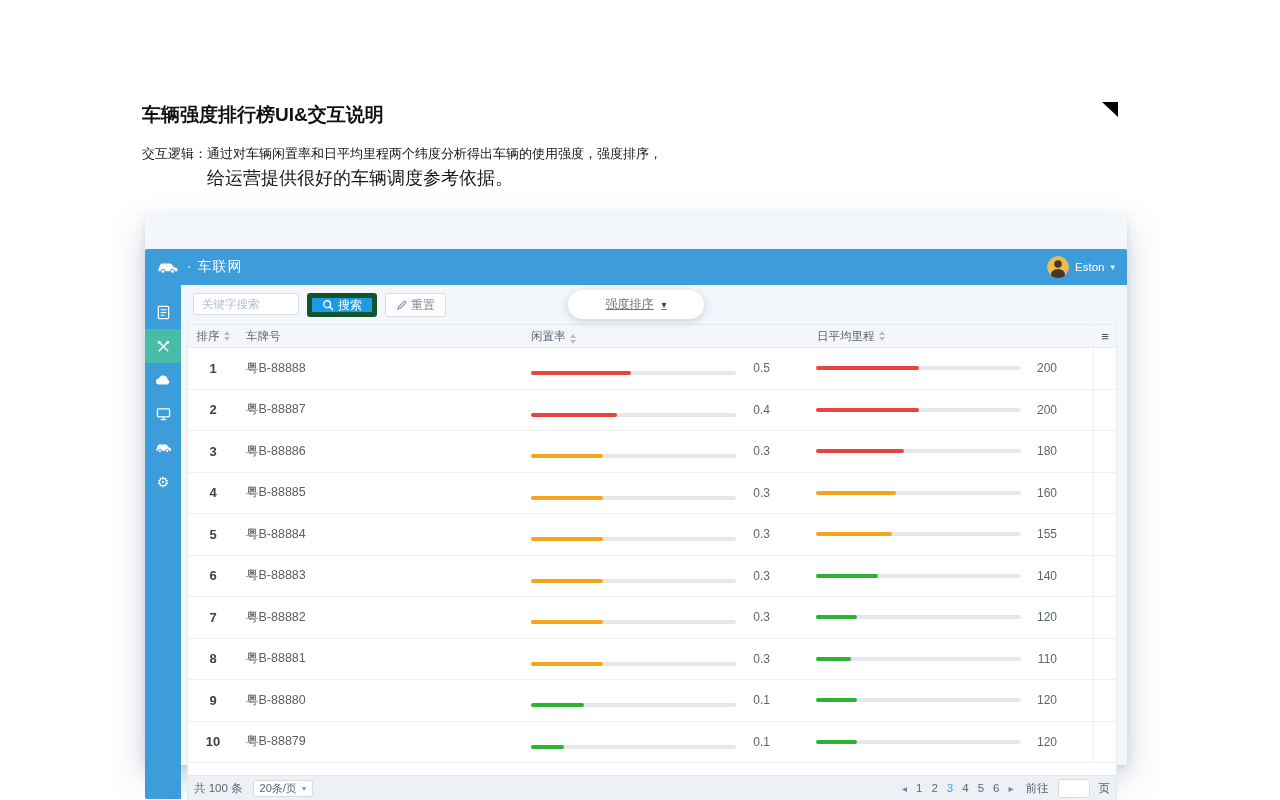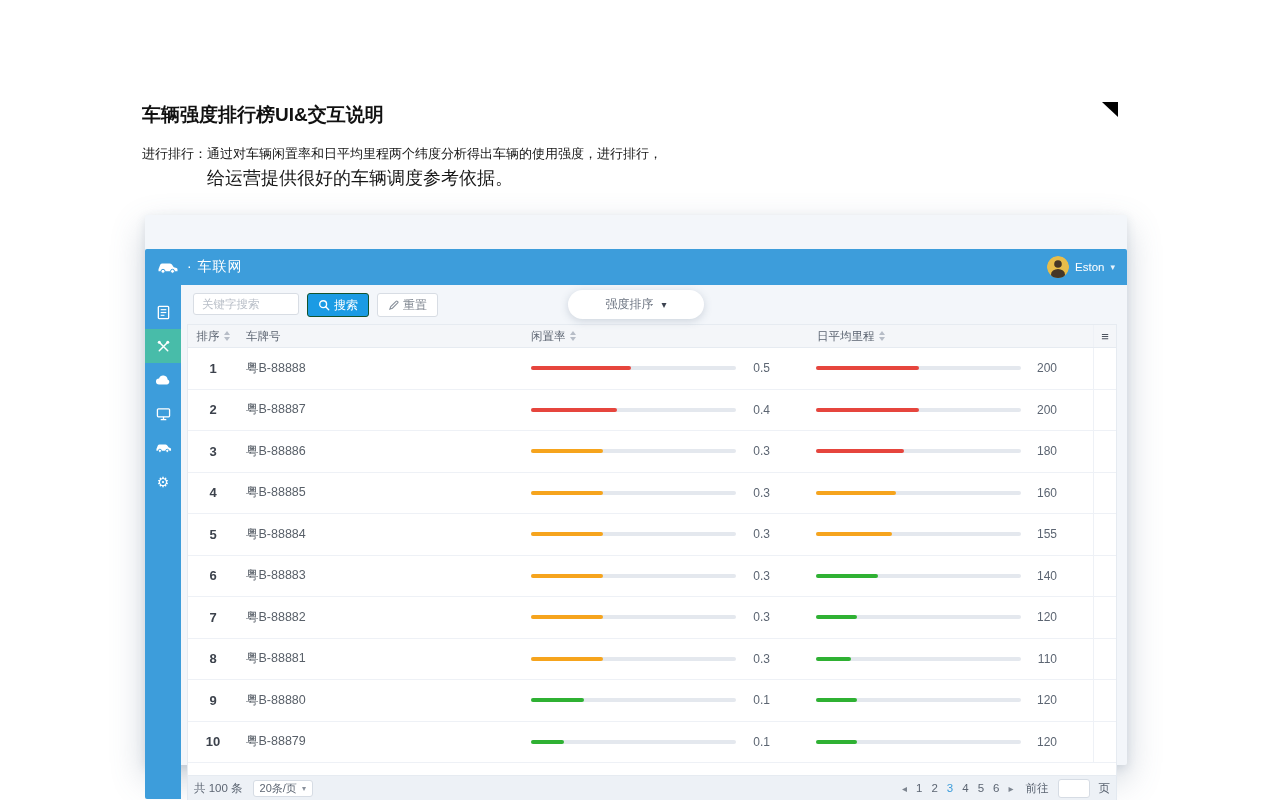--- a/index.html
+++ b/index.html
@@ -31,35 +31,35 @@
 
   .main{flex:1;min-width:0;box-sizing:border-box;padding:8px 4px 0 6px;}
 
   
   .toolbar{position:relative;height:30px;display:flex;align-items:flex-start;padding-left:6px;}
   .kw-input{width:88px;height:20px;border:1px solid #d8dde4;border-radius:3px;padding:0 8px;
             font-size:11.5px;color:#333;outline:none;background:#fff;}
   .kw-input::placeholder{color:#b9bfc8;}
   .btn{height:24px;border-radius:3px;font-size:12px;display:inline-flex;align-items:center;gap:4px;
        padding:0 10px;cursor:pointer;box-sizing:border-box;}
-  .btn-search{margin-left:8px;background:#1b9be4;border:1px solid #14532d;color:#fff;}
+  .btn-search{margin-left:8px;background:#1b9be4;border:5px solid #14532d;color:#fff;}
   .btn-reset{margin-left:8px;background:#fff;border:1px solid #d8dde4;color:#818892;}
   .sort-pill{position:absolute;left:381px;top:-3px;width:136px;height:29px;background:#fff;border-radius:15px;
              box-shadow:0 2px 8px rgba(70,90,120,.22);display:flex;align-items:center;justify-content:center;
-             gap:8px;font-size:12px;color:#6b7380;cursor:pointer;}
+             gap:8px;font-size:12px;color:#6b7380;cursor:pointer;text-decoration:underline;}
   .sort-pill .pill-caret{color:#3c4250;font-size:10px;}
 
   
   .table{margin-top:1px;width:930px;background:#fff;border:1px solid #e6ebf1;box-sizing:border-box;}
   .thead{display:flex;height:22px;background:#f4f6f9;border-bottom:1px solid #e6ebf1;align-items:center;
          font-size:11.5px;color:#5c6572;}
   .cell{box-sizing:border-box;}
   .c-rank{width:50px;display:flex;align-items:center;justify-content:center;}
   .c-plate{width:283px;padding-left:8px;}
-  .c-idle{width:285px;display:flex;align-items:center;}
+  .c-idle{width:285px;display:flex;align-items:flex-end;}
   .c-mileage{width:287px;display:flex;align-items:center;}
   .c-menu{width:23px;display:flex;align-items:center;justify-content:center;border-left:1px solid #eef1f6;height:100%;}
   .thead .c-idle{padding-left:10px;}
   .thead .c-mileage{padding-left:11px;}
   .menu-glyph{color:#4d545f;font-size:13px;font-weight:bold;cursor:pointer;}
 
   .carets{display:inline-flex;flex-direction:column;gap:2px;margin-left:4px;}
   .car-up{width:0;height:0;border-left:3.5px solid transparent;border-right:3.5px solid transparent;
           border-bottom:4px solid #b7bdc7;}
   .car-dn{width:0;height:0;border-left:3.5px solid transparent;border-right:3.5px solid transparent;
@@ -86,21 +86,21 @@
   .page-num.current{color:#3d9ddb;}
   .goto-label{margin-left:3px;}
   .goto-input{width:26px;height:15px;border:1px solid #d6dce4;border-radius:3px;background:#fff;outline:none;}
 </style>
 </head>
 <body>
 
 <div class="canvas">
 
   <div class="spec-title">车辆强度排行榜UI&amp;交互说明</div>
-  <div class="spec-line1">进行排行：通过对车辆闲置率和日平均里程两个纬度分析得出车辆的使用强度，进行排行，</div>
+  <div class="spec-line1">交互逻辑：通过对车辆闲置率和日平均里程两个纬度分析得出车辆的使用强度，强度排序，</div>
   <div class="spec-line2">给运营提供很好的车辆调度参考依据。</div>
   <div class="cursor-tri"></div>
 
   <div class="app">
 
     <div class="app-header">
       <span style="display:inline-flex;">
         <svg width="22" height="13" viewBox="0 0 22 13">
           <path d="M1.5 8.2 L3.2 3.8 Q3.8 2.4 5.4 2.4 L12.6 2.4 Q14 2.4 14.9 3.6 L16.8 6.2 L19.5 7 Q20.5 7.3 20.5 8.4 L20.5 10.2 L1.5 10.2 Z" fill="#fff"></path>
           <circle cx="6" cy="10.3" r="2" fill="#fff" stroke="#3d9ddb" stroke-width="1"></circle>

